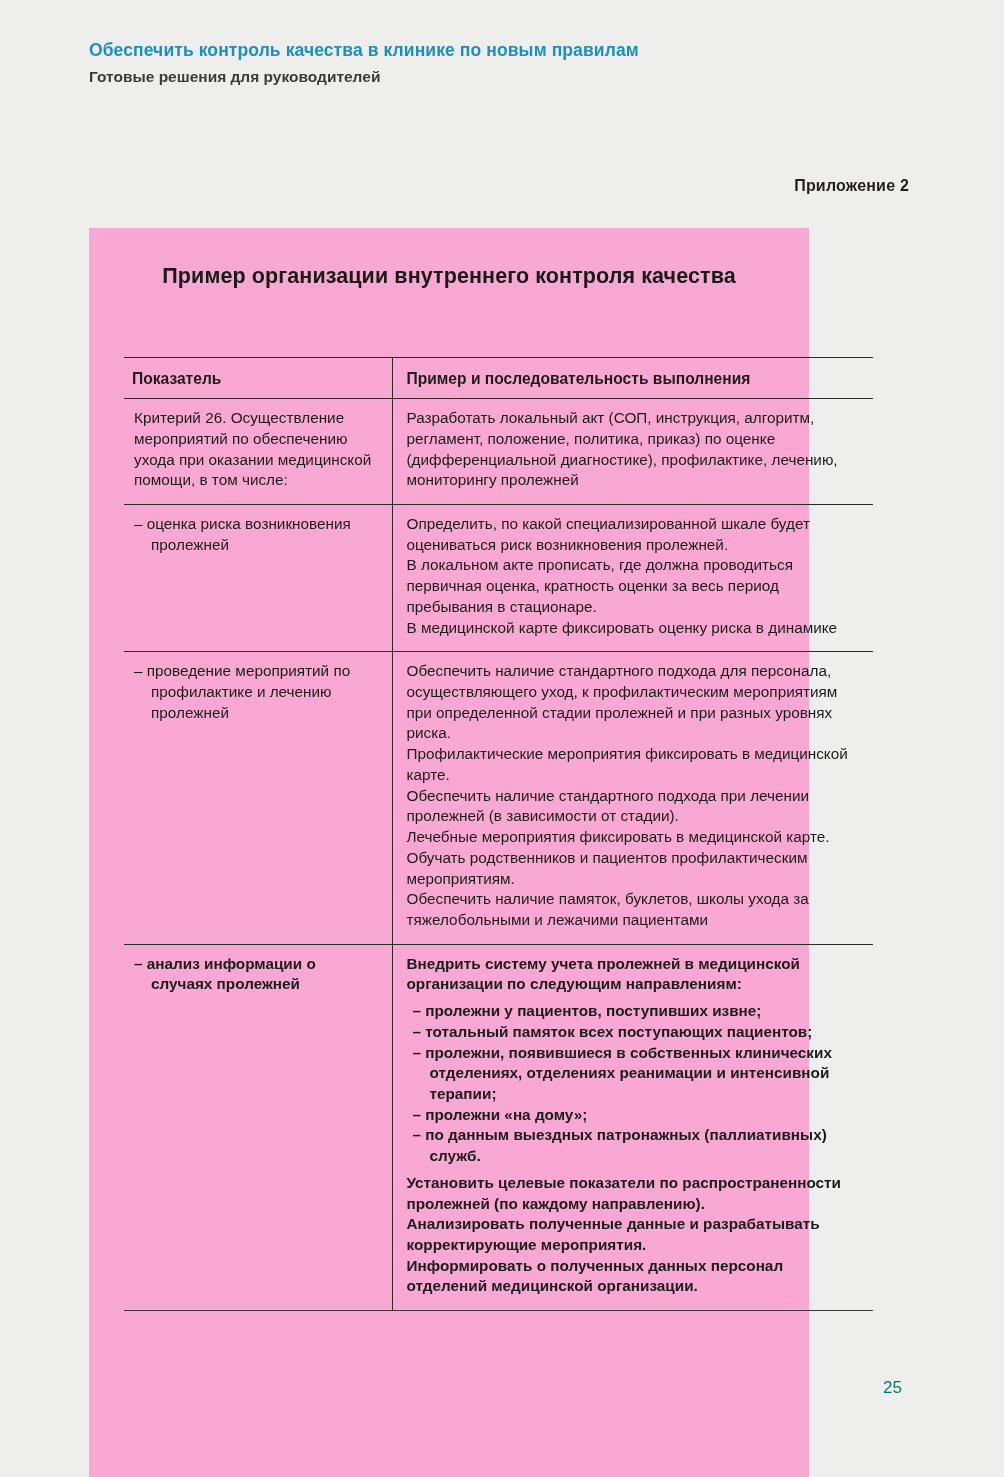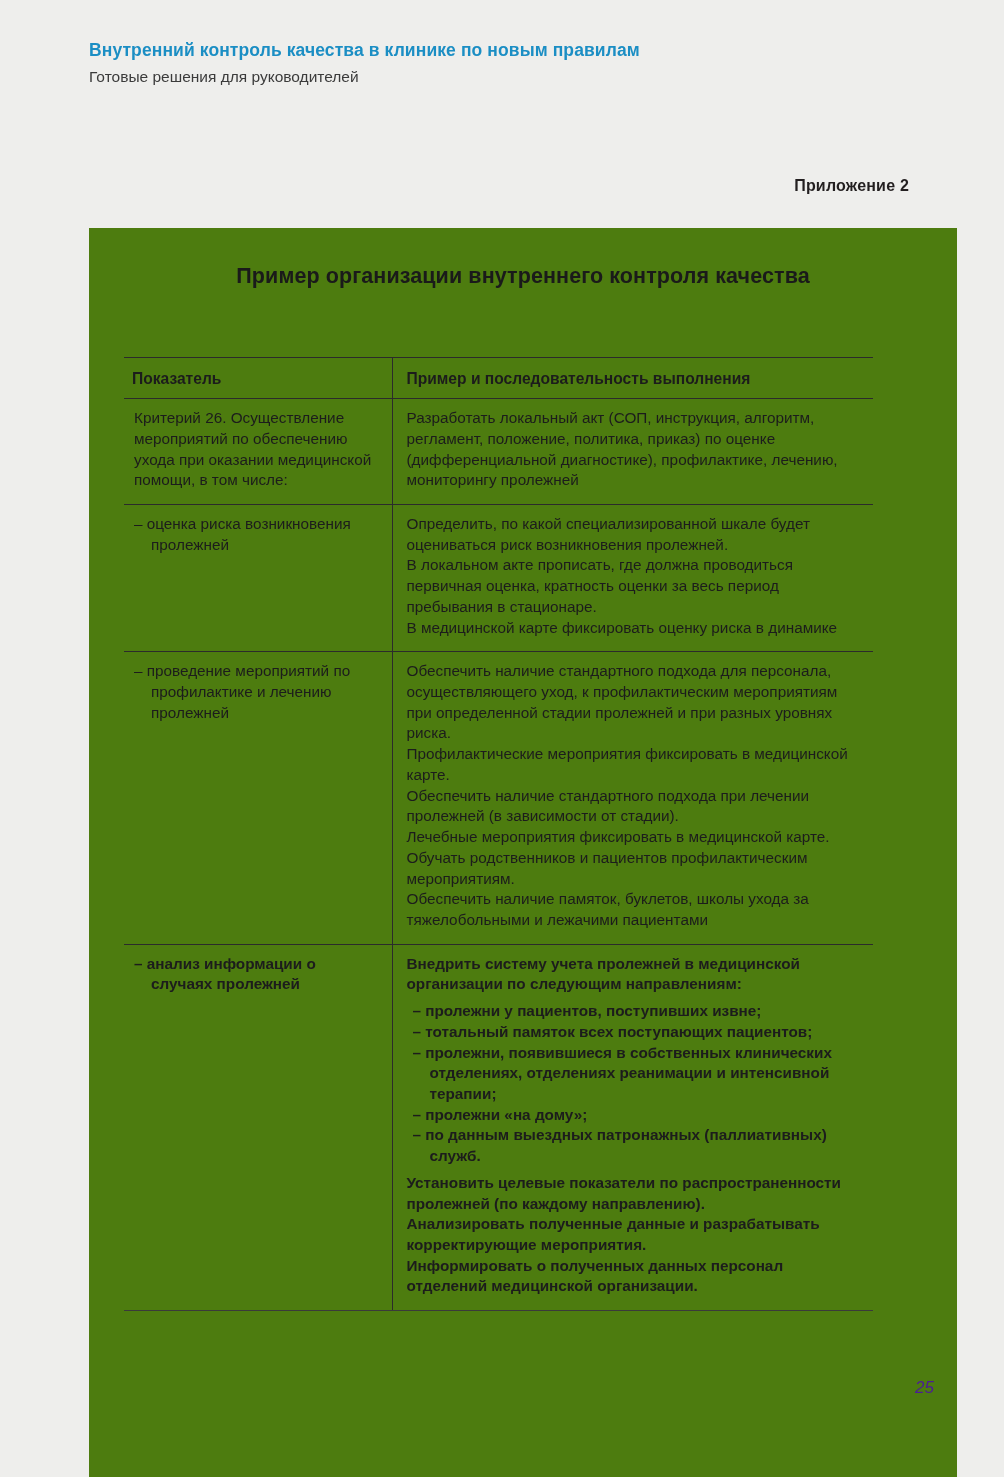--- a/index.html
+++ b/index.html
@@ -26,21 +26,21 @@
   .runhead-title {
     font-size: 17.5px;
     font-weight: bold;
     color: #1b8ec4;
     letter-spacing: 0.1px;
     line-height: 1.25;
     margin: 0;
   }
   .runhead-sub {
     font-size: 15.5px;
-    font-weight: normal;
+    font-weight: bold;
     color: #3b3b3b;
     line-height: 1.3;
     margin: 5px 0 0 0;
   }
 
   
   .appendix-label {
     position: absolute;
     right: 95px;
     top: 177px;
@@ -48,23 +48,23 @@
     font-weight: bold;
     color: #231f20;
     letter-spacing: 0.2px;
   }
 
   
   .sheet {
     position: absolute;
     left: 89px;
     top: 228px;
-    width: 868px;
+    width: 720px;
     height: 1249px;
-    background: #4d7c0f;
+    background: #f9a8d4;
   }
 
   
   .block-title {
     margin: 0;
     padding: 34px 46px 0 46px;
     text-align: center;
     font-size: 21.5px;
     font-weight: bold;
     line-height: 1.35;
@@ -133,32 +133,31 @@
   }
   .sublist li {
     margin: 0;
     padding-left: 17px;
     text-indent: -17px;
   }
 
   
   .folio {
     position: absolute;
-    left: 915px;
+    left: 883px;
     top: 1378px;
     font-size: 17px;
-    color: #4c1d95;
-    font-style: italic;
+    color: #0f766e;
   }
 </style>
 </head>
 <body>
 
 <div class="runhead">
-  <div class="runhead-title">Внутренний контроль качества в клинике по новым правилам</div>
+  <div class="runhead-title">Обеспечить контроль качества в клинике по новым правилам</div>
   <div class="runhead-sub">Готовые решения для руководителей</div>
 </div>
 
 <div class="appendix-label">Приложение 2</div>
 
 <div class="sheet">
 
   <h1 class="block-title">
     <span class="line">Пример организации внутреннего контроля качества</span>
   </h1>

